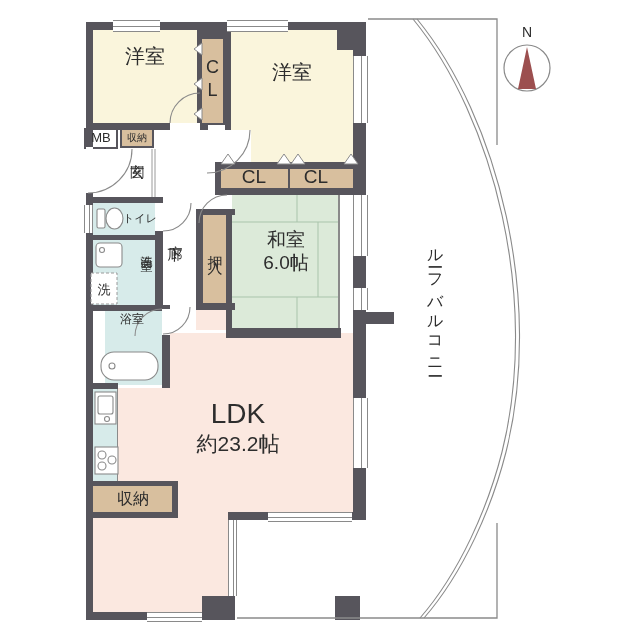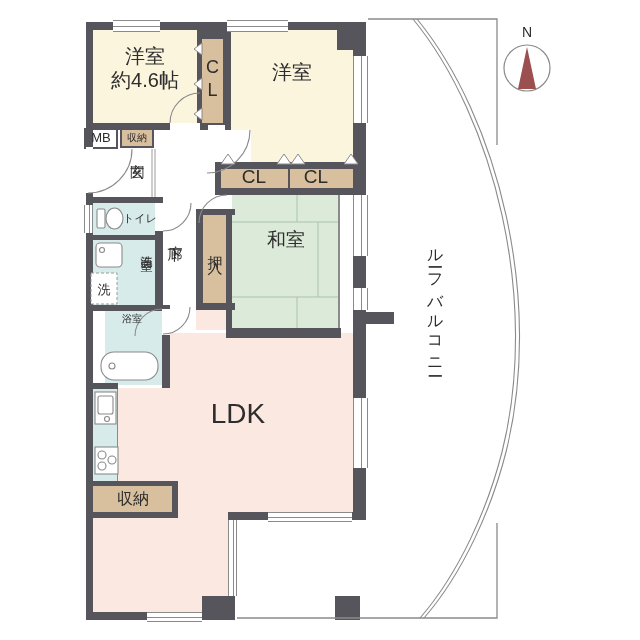--- a/index.html
+++ b/index.html
@@ -169,43 +169,44 @@
     <g stroke="#8a8a8a" stroke-width="1.1" fill="#ffffff">
       <rect x="95" y="447" width="23" height="27"></rect>
       <circle cx="102" cy="455" r="4" fill="none"></circle>
       <circle cx="102" cy="466" r="4" fill="none"></circle>
       <circle cx="112" cy="460" r="4" fill="none"></circle>
     </g>
   </svg>
 
   <div class="lbl" style="left:95px;top:44px;width:100px;font-size:20px;">
     <div>洋室</div>
-    <div>約4.6帖</div>
   </div>
   <div class="lbl" style="left:202px;top:56px;width:21px;font-size:18px;line-height:1.25;">
     <div>C</div>
     <div>L</div>
   </div>
   <div class="lbl" style="left:234px;top:60px;width:116px;font-size:20px;">
     <div>洋室</div>
   </div>
   <div class="lbl" style="left:236px;top:166px;width:36px;font-size:19px;">CL</div>
   <div class="lbl" style="left:298px;top:166px;width:36px;font-size:19px;">CL</div>
   <div class="lbl" style="left:240px;top:229px;width:92px;font-size:19px;">
     <div>和室</div>
+    <div>6.0帖</div>
   </div>
   <div class="lbl vtext" style="left:206px;top:243px;font-size:15px;letter-spacing:4px;">押入</div>
   <div class="lbl vtext" style="left:166px;top:233px;font-size:15px;letter-spacing:4px;">廊下</div>
   <div class="lbl vtext" style="left:129px;top:153px;font-size:14px;letter-spacing:2px;">玄関</div>
   <div class="lbl" style="left:85px;top:130px;width:32px;font-size:13px;">MB</div>
   <div class="lbl" style="left:121px;top:132px;width:32px;font-size:10px;">収納</div>
   <div class="lbl" style="left:122px;top:212px;width:36px;font-size:11px;">トイレ</div>
   <div class="lbl vtext" style="left:139px;top:246px;font-size:12px;letter-spacing:2px;">洗面室</div>
   <div class="lbl" style="left:95px;top:282px;width:18px;font-size:13px;">洗</div>
-  <div class="lbl" style="left:116px;top:313px;width:32px;font-size:10px;">浴室</div>
+  <div class="lbl" style="left:116px;top:313px;width:32px;font-size:12px;font-family:Liberation Mono, monospace;">浴室</div>
   <div class="lbl" style="left:110px;top:489px;width:46px;font-size:16px;">収納</div>
   <div class="lbl" style="left:165px;top:397px;width:146px;">
     <div style="font-size:28px;">LDK</div>
+    <div style="font-size:21px;">約23.2帖</div>
   </div>
   <div class="lbl vtext" style="left:426px;top:238px;font-size:16px;letter-spacing:3px;">ルーフバルコニー</div>
   <div class="lbl" style="left:517px;top:24px;width:20px;font-size:14px;">N</div>
 
 </div>
 
 </body></html>

